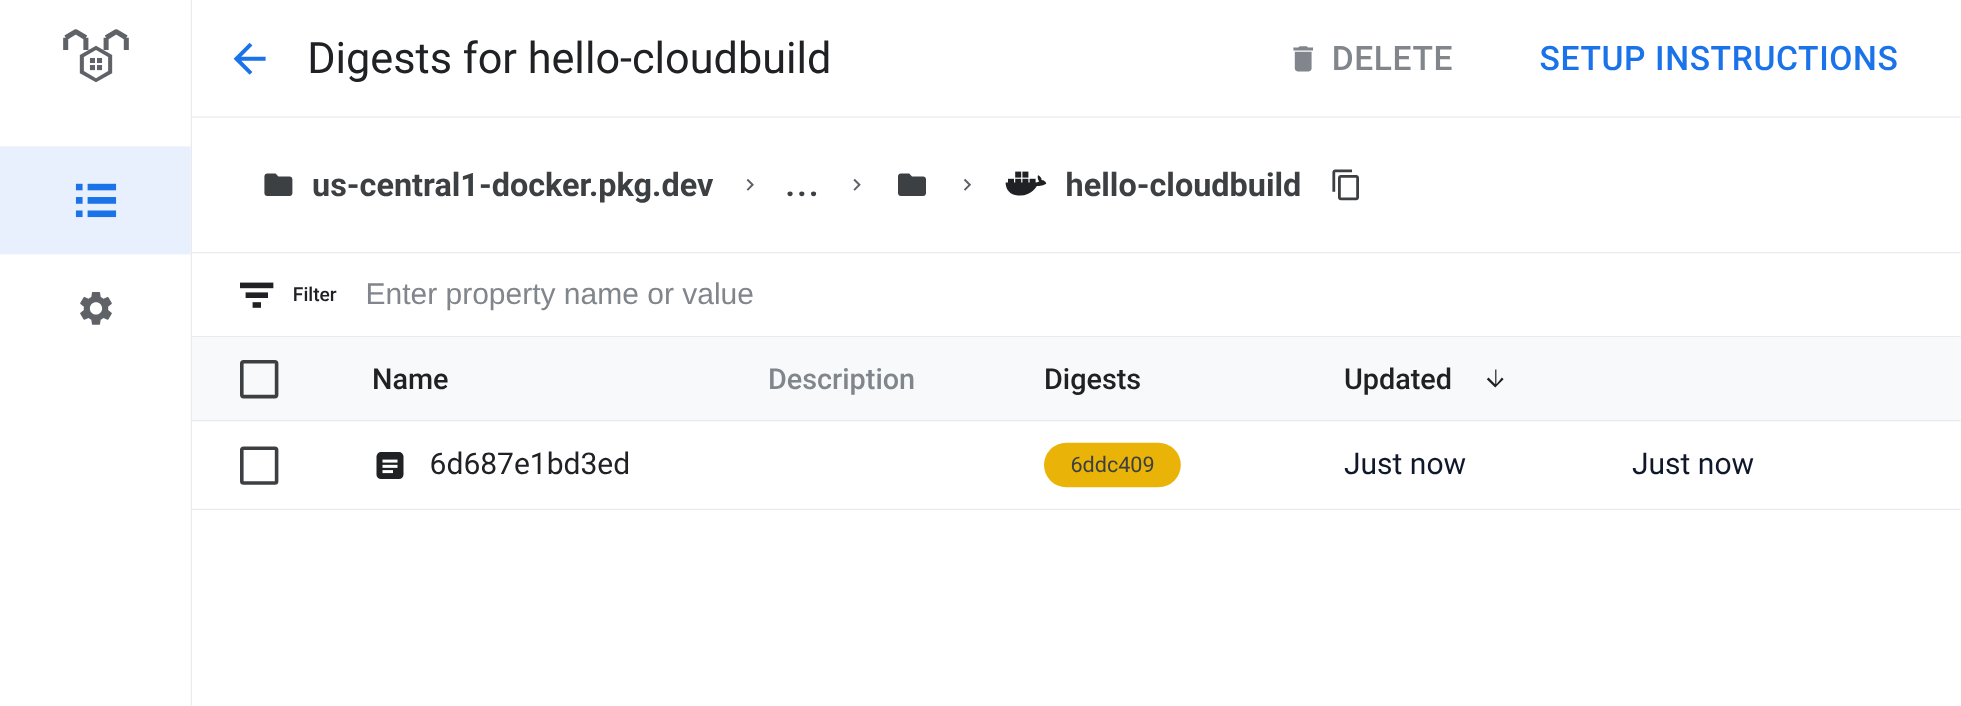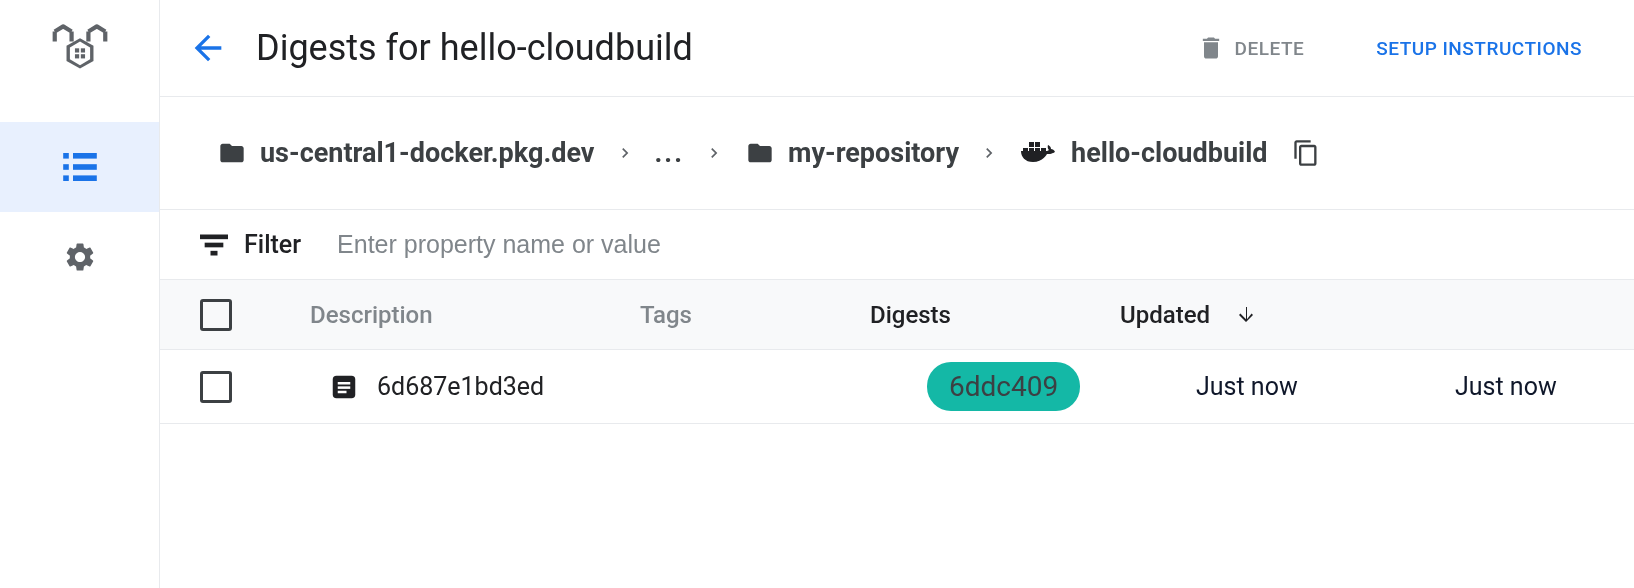--- a/index.html
+++ b/index.html
@@ -54,21 +54,21 @@
   .page-title {
     font-size: 36px;
     font-weight: 400;
     color: #202124;
     flex: 1;
   }
   .action-btn {
     display: flex;
     align-items: center;
     gap: 10px;
-    font-size: 19px;
+    font-size: 28px;
     font-weight: 500;
     letter-spacing: 0.5px;
     cursor: pointer;
     padding: 8px 12px;
   }
   .action-btn.delete { color: #80868b; }
   .action-btn.setup { color: #1a73e8; margin-left: 24px; }
   .breadcrumb-row {
     display: flex;
     align-items: center;
@@ -89,67 +89,66 @@
   .copy-btn { cursor: pointer; display:flex; align-items:center; margin-left: 4px; }
   .filter-row {
     display: flex;
     align-items: center;
     gap: 24px;
     padding: 20px 40px 20px 40px;
     border-top: 1px solid #e8eaed;
     border-bottom: 1px solid #e8eaed;
   }
   .filter-label {
-    font-size: 25px;
+    font-size: 16px;
     font-weight: 500;
     color: #202124;
     display:flex;
     align-items:center;
     gap: 16px;
   }
   .filter-input {
     border: none;
     outline: none;
     font-size: 25px;
     color: #80868b;
     flex: 1;
     background: transparent;
-    margin-left: 12px;
   }
   .filter-input::placeholder { color: #80868b; }
   .table { width: 100%; }
   .thead, .trow {
     display: grid;
     grid-template-columns: 110px 330px 230px 250px 240px 1fr;
     align-items: center;
     padding: 0 40px 0 40px;
     border-bottom: 1px solid #e8eaed;
   }
   .thead {
     background: #f8f9fa;
     height: 70px;
     font-size: 24px;
     font-weight: 500;
   }
   .thead .muted { color: #80868b; font-weight: 500; }
-  .trow { height: 74px; font-size: 25px; gap: 19px; }
+  .trow { height: 74px; font-size: 25px; }
   .checkbox {
     width: 32px; height: 32px;
     border: 3px solid #3c4043;
     border-radius: 3px;
     cursor: pointer;
   }
   .name-cell { display:flex; align-items:center; gap: 18px; color:#202124; }
   .tag-chip {
     display: inline-block;
-    background: #14b8a6;
+    background: #eab308;
     color: #3c4043;
     padding: 8px 22px;
     border-radius: 24px;
-    font-size: 28px;
+    font-size: 18px;
   }
   .muted-cell { color: #0f172a; }
   .sort-col { display:flex; align-items:center; gap: 24px; }
   .th-name { color:#202124; }
 </style>
 </head>
 <body>
 
 <div class="layout">
   <div class="sidebar">
@@ -222,21 +221,20 @@
       <div class="ellipsis">...</div>
       <div class="chevron">
         <svg width="20" height="20" viewBox="0 0 24 24">
             <path fill="#5f6368" d="M8.59 16.59L13.17 12 8.59 7.41 10 6l6 6-6 6-1.41-1.41z"></path>
           </svg>
       </div>
       <div class="crumb">
         <svg width="32" height="28" viewBox="0 0 24 24">
             <path fill="#3c4043" d="M10 4H4c-1.1 0-2 .9-2 2v12c0 1.1.9 2 2 2h16c1.1 0 2-.9 2-2V8c0-1.1-.9-2-2-2h-8l-2-2z"></path>
           </svg>
-        <span>my-repository</span>
       </div>
       <div class="chevron">
         <svg width="20" height="20" viewBox="0 0 24 24">
             <path fill="#5f6368" d="M8.59 16.59L13.17 12 8.59 7.41 10 6l6 6-6 6-1.41-1.41z"></path>
           </svg>
       </div>
       <div class="crumb">
         <svg width="40" height="30" viewBox="0 0 40 30">
           <g fill="#202124">
             <rect x="4" y="10" width="5" height="5"></rect>
@@ -269,22 +267,22 @@
         <span>Filter</span>
       </div>
       <input class="filter-input" type="text" placeholder="Enter property name or value" style="">
     </div>
 
     <div class="table">
       <div class="thead">
         <div>
             <div class="checkbox"></div>
           </div>
+        <div class="th-name">Name</div>
         <div class="muted">Description</div>
-        <div class="muted">Tags</div>
         <div class="th-name">Digests</div>
         <div class="sort-col">
           <span class="th-name">Updated</span>
           <svg width="24" height="24" viewBox="0 0 24 24">
               <path fill="#202124" d="M12 4v12.17l-5.59-5.59L5 12l7 7 7-7-1.41-1.41L13 16.17V4h-1z"></path>
             </svg>
         </div>
       </div>
       <div class="trow">
         <div>

